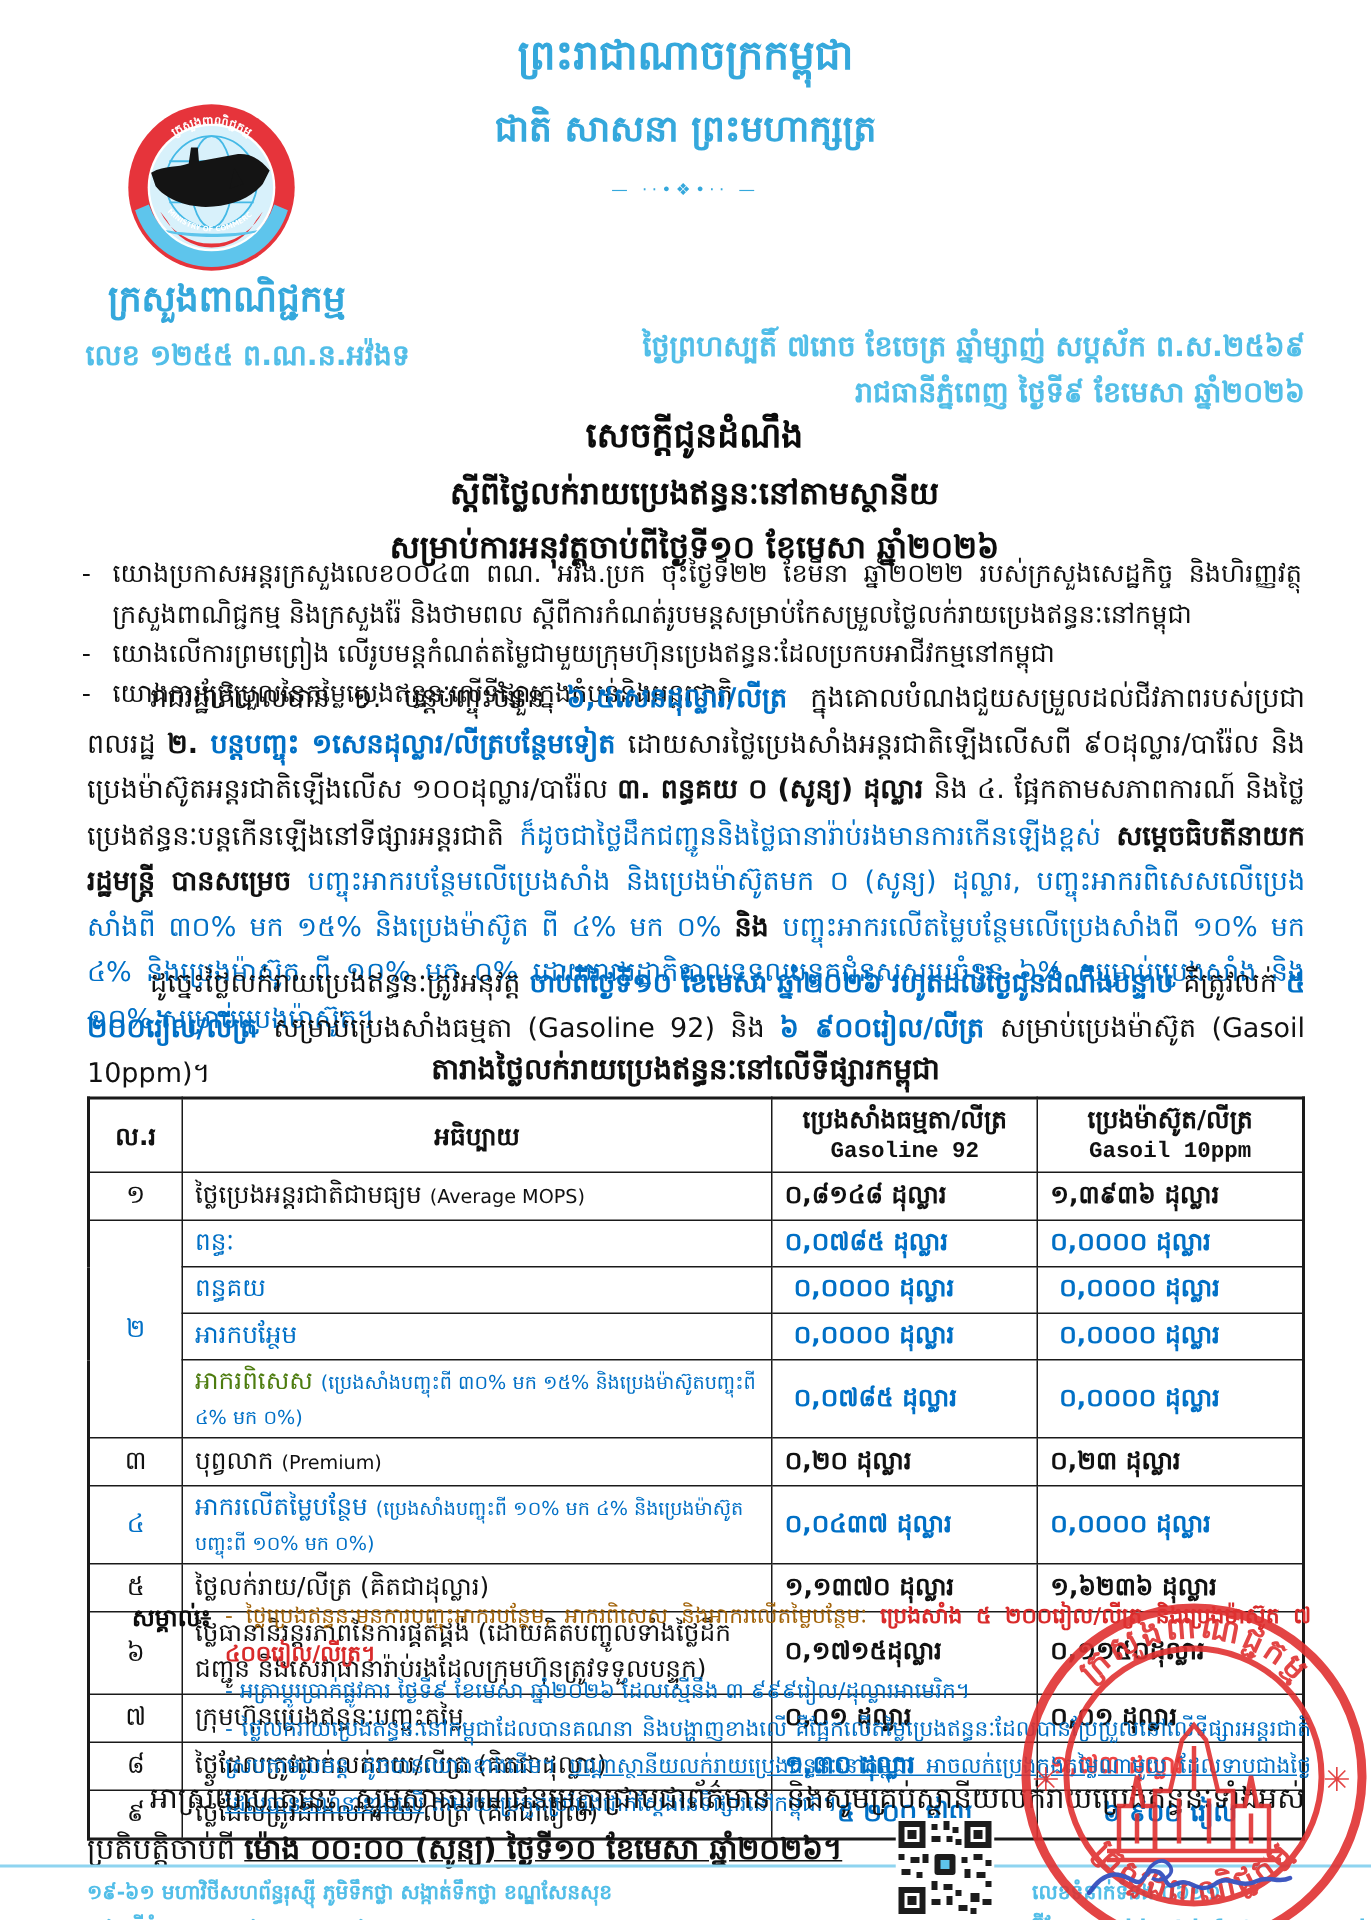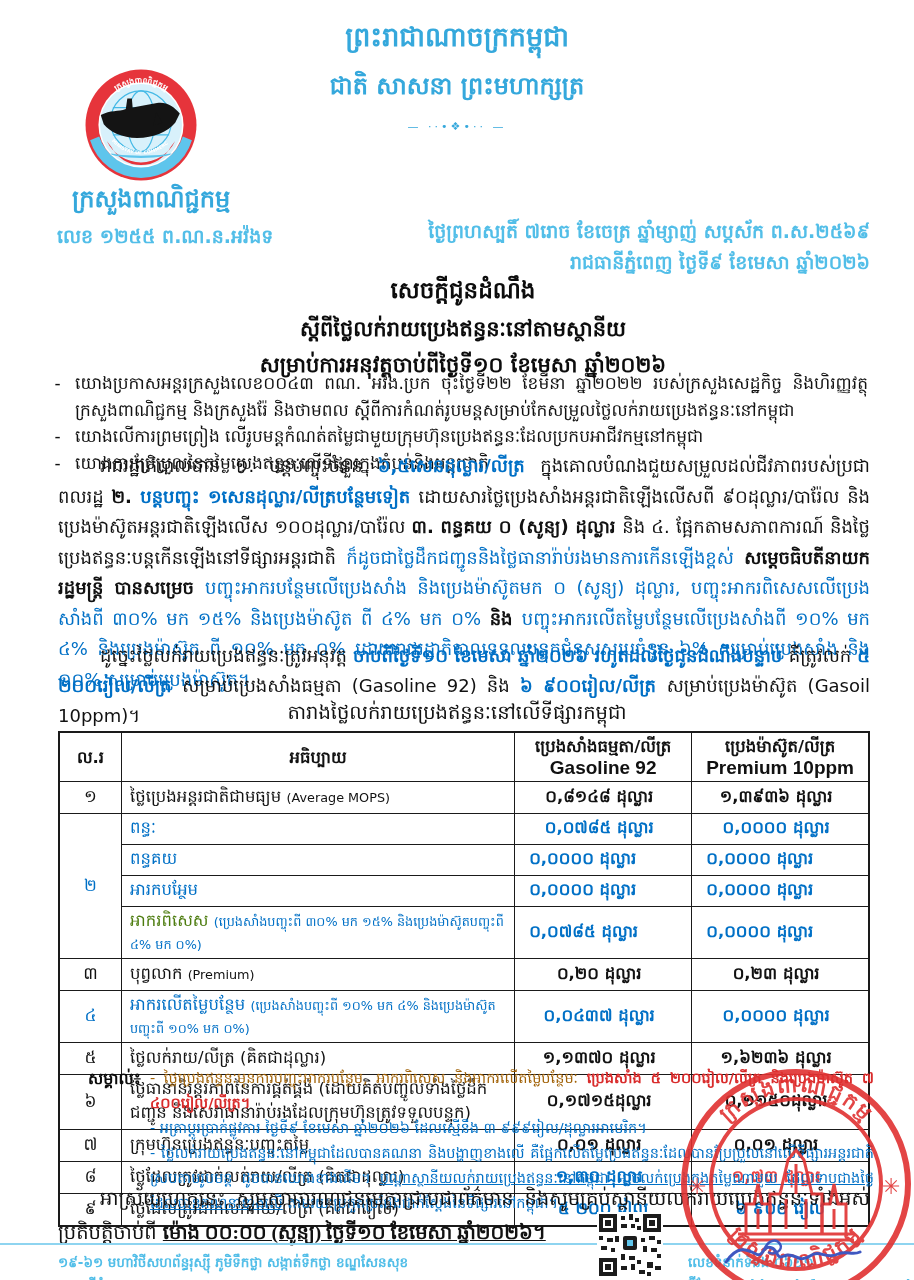--- a/index.html
+++ b/index.html
@@ -22,33 +22,33 @@
   .title-l3{font-size:21px;margin-top:5px;}
   
   .bullets{position:absolute;top:370px;left:40px;right:46px;font-size:17px;line-height:26.5px;}
   .bullet{display:flex;}
   .bullet-marker{flex:0 0 35px;text-align:center;}
   .bullet-text{flex:1;text-align:justify;}
   
   .para{position:absolute;left:58px;right:44px;text-align:justify;font-size:18px;line-height:30.5px;}
   .para1{top:451px;text-indent:42px;}
   .para2{top:641px;text-indent:42px;font-size:18px;line-height:30px;}
-  .tabletitle{position:absolute;top:700px;left:0;right:0;text-align:center;font-weight:normal;font-size:19.5px;}
+  .tabletitle{position:absolute;top:700px;left:0;right:0;text-align:center;font-weight:bold;font-size:19.5px;}
   
   .tblwrap{position:absolute;top:731px;left:58px;width:812px;}
   table.price{border-collapse:collapse;width:100%;font-size:16.5px;}
   table.price td,table.price th{border:1.4px solid #1a1a1a;padding:3px 8px;vertical-align:middle;}
   table.price{border:2.4px solid #1a1a1a;}
   th.h{font-weight:bold;text-align:center;line-height:21px;}
-  .h-en{font-family:Liberation Sans, sans-serif;font-size:19px;font-weight:bold;}
+  .h-en{font-family:Liberation Mono, monospace;font-size:15px;font-weight:bold;}
   td.c-no{width:48px;text-align:center;font-size:17px;}
   td.c-desc{width:428px;}
   td.c-v{width:160px;font-weight:600;}
   .sm{font-size:12.8px;}
-  .va-right{text-align:center;padding-right:16px!important;}
+  .va-right{text-align:left;padding-right:16px!important;}
   .va-left{text-align:left;padding-left:14px!important;}
   .va-center{text-align:center;}
   
   .notes{position:absolute;top:1066px;left:88px;right:40px;font-size:14.5px;line-height:25px;}
   .notes-label{position:absolute;left:0;top:0;font-weight:bold;font-size:16px;color:#0c0c0c;}
   .notes-body{margin-left:62px;text-align:justify;}
   
   .closing{position:absolute;top:1182px;left:58px;right:44px;font-size:19.5px;line-height:34px;
            text-align:justify;text-indent:42px;}
   
@@ -142,21 +142,21 @@
       <thead>
         <tr>
           <th class="h" style="width:48px">ល.រ</th>
           <th class="h" style="width:428px">អធិប្បាយ</th>
           <th class="h" style="width:160px">
             <div>ប្រេងសាំងធម្មតា/លីត្រ</div>
             <div class="h-en">Gasoline 92</div>
           </th>
           <th class="h" style="width:160px">
             <div>ប្រេងម៉ាស៊ូត/លីត្រ</div>
-            <div class="h-en">Premium 10ppm</div>
+            <div class="h-en">Gasoil 10ppm</div>
           </th>
         </tr>
       </thead>
       <tbody>
           <tr>
             <td class="c-no">១</td>
             <td class="c-desc"><span>ថ្លៃប្រេងអន្តរជាតិជាមធ្យម </span><span class="sm">(Average MOPS)</span></td>
             <td class="c-v va-right" style="color: rgb(17, 17, 17);">០,៨១៤៨ ដុល្លារ</td>
             <td class="c-v va-right" style="color: rgb(17, 17, 17);">១,៣៩៣៦ ដុល្លារ</td>
           </tr>
@@ -229,21 +229,21 @@
 
   <div class="notes">
     <span class="notes-label">សម្គាល់៖</span>
     <div class="notes-body">
       <div><span style="color: #a16207;">- ថ្លៃប្រេងឥន្ធនៈមុនការបញ្ចុះអាករបន្ថែម, អាករពិសេស និងអាករលើតម្លៃបន្ថែមៈ </span><span style="color: rgb(217, 43, 43); font-weight: bold;">ប្រេងសាំង ៥ ២០០រៀល/លីត្រ និងប្រេងម៉ាស៊ូត ៧ ៤០០រៀល/លីត្រ។</span></div>
       <div><span style="color: rgb(0, 112, 198);">- អត្រាប្តូរប្រាក់ផ្លូវការ ថ្ងៃទី៩ ខែមេសា ឆ្នាំ២០២៦ ដែលស្មើនឹង ៣ ៩៩៩រៀល/ដុល្លារអាមេរិក។</span></div>
       <div><span style="color: rgb(0, 112, 198);">- ថ្លៃលក់រាយប្រេងឥន្ធនៈនៅកម្ពុជាដែលបានគណនា និងបង្ហាញខាងលើ គឺផ្អែកលើតម្លៃប្រេងឥន្ធនៈដែលបានប្រែប្រួលនៅលើទីផ្សារអន្តរជាតិ ស្របតាមរូបមន្ត ដូចបានយោងខាងដើម។ </span><span style="color: rgb(0, 112, 198); text-decoration: underline;">បណ្តាស្ថានីយលក់រាយប្រេងឥន្ធនៈនៅកម្ពុជា អាចលក់ប្រេងក្នុងតម្លៃណាមួយ ដែលទាបជាងថ្លៃដែលបានគណនាខាងលើ</span><span style="color: rgb(0, 112, 198);"> តាមរយៈប្រកួតប្រជែងជាក់ស្តែងនៃទីផ្សារនៅកម្ពុជា។</span></div>
     </div>
   </div>
 
-  <div class="closing"><span>អាស្រ័យហេតុនេះ  សូមសាធារណជនមេត្តាជ្រាបជាព័ត៌មាន  និងសូមគ្រប់ស្ថានីយលក់រាយប្រេងឥន្ធនៈទាំងអស់ប្រតិបត្តិចាប់ពី </span><span style="font-weight: bold; text-decoration: underline; font-family: Liberation Serif, serif;">ម៉ោង ០០:០០ (សូន្យ) ថ្ងៃទី១០ ខែមេសា ឆ្នាំ២០២៦។</span></div>
+  <div class="closing"><span>អាស្រ័យហេតុនេះ  សូមសាធារណជនមេត្តាជ្រាបជាព័ត៌មាន  និងសូមគ្រប់ស្ថានីយលក់រាយប្រេងឥន្ធនៈទាំងអស់ប្រតិបត្តិចាប់ពី </span><span style="font-weight: bold; text-decoration: underline;">ម៉ោង ០០:០០ (សូន្យ) ថ្ងៃទី១០ ខែមេសា ឆ្នាំ២០២៦។</span></div>
 
   <div class="footline"></div>
   <div class="footer-left">
     <div>១៩-៦១ មហាវិថីសហព័ន្ធរុស្ស៊ី ភូមិទឹកថ្លា សង្កាត់ទឹកថ្លា ខណ្ឌសែនសុខ</div>
     <div>រាជធានីភ្នំពេញ ព្រះរាជាណាចក្រកម្ពុជា</div>
   </div>
 
   <svg class="qr" viewBox="0 0 33 33">
     <rect x="0" y="0" width="33" height="33" fill="#fff"></rect>
     <g fill="#1c1c1c">

